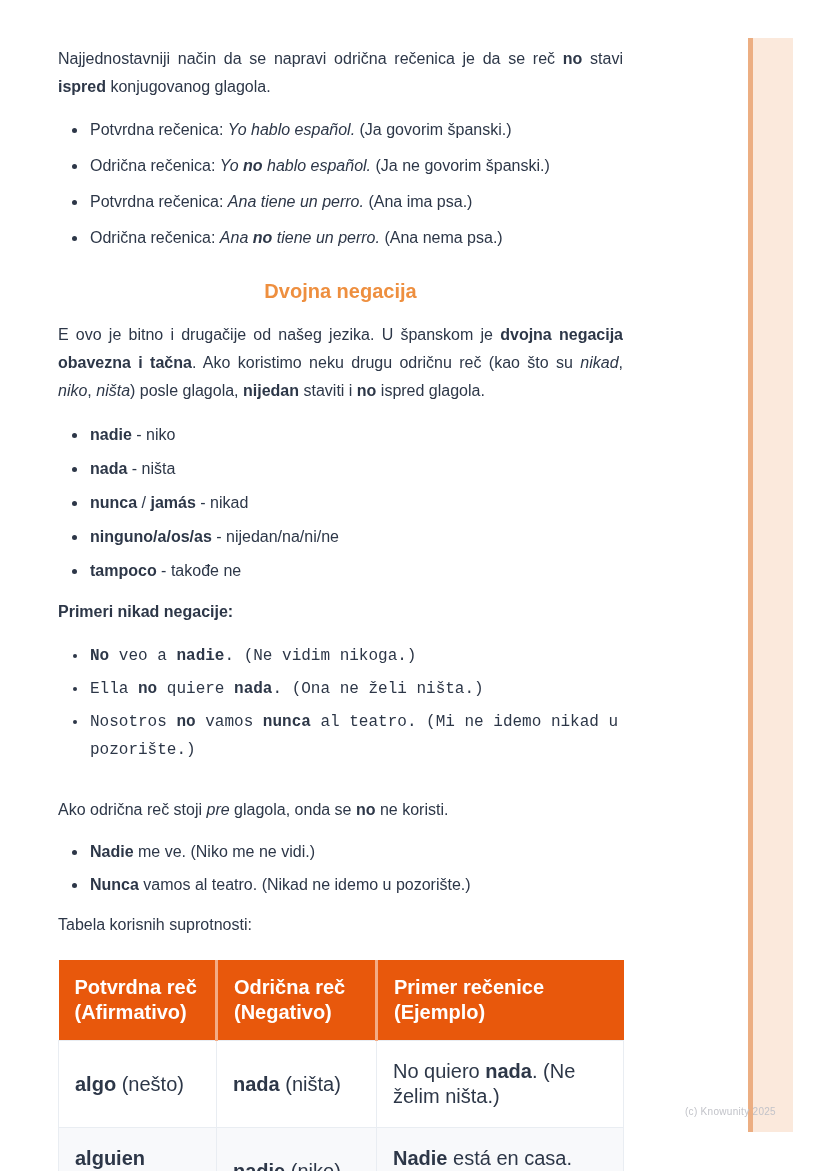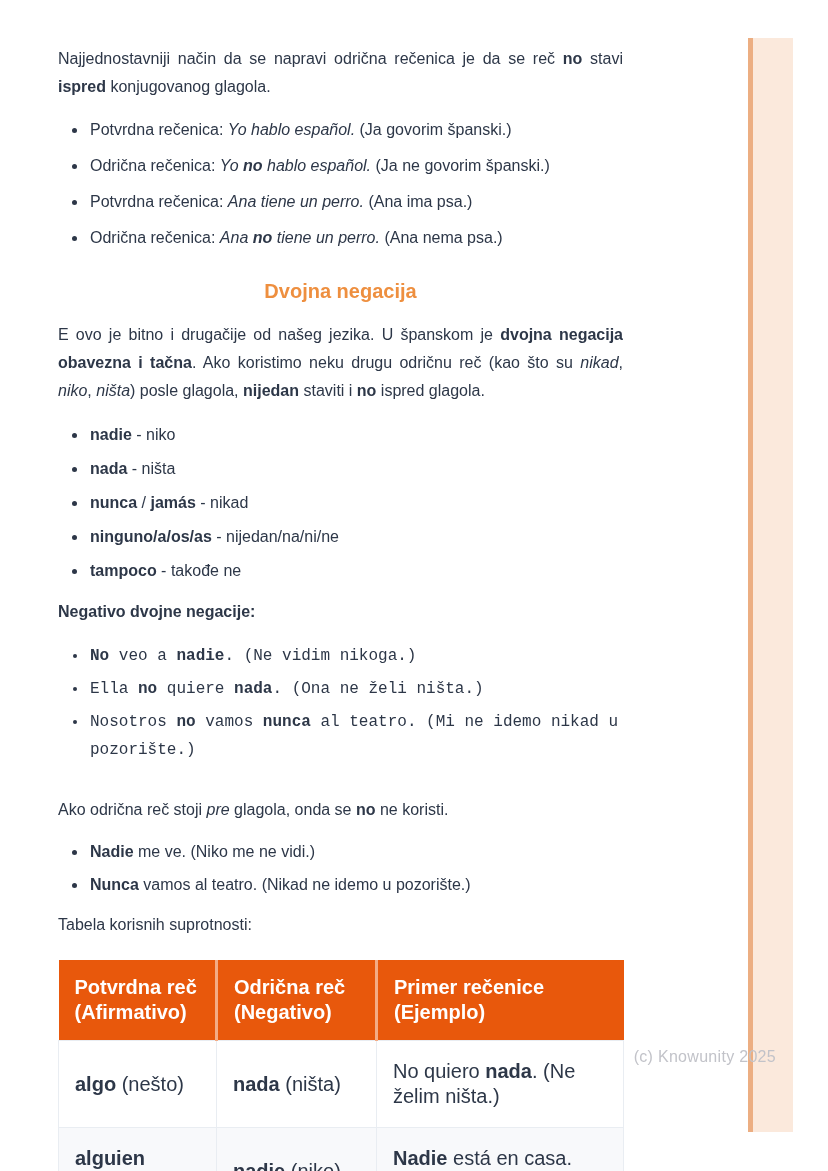--- a/index.html
+++ b/index.html
@@ -64,22 +64,22 @@
     background:#ffffff;
   }
   tbody tr:nth-child(2) td{background:var(--row_alt_bg);}
   .stripe{
     position:absolute;left:748px;top:38px;width:45px;height:1094px;
     background:var(--stripe_fill);
     border-left:5px solid var(--stripe_line);
     box-sizing:border-box;z-index:1;
   }
   .watermark{
-    position:absolute;top:1049px;right:52px;z-index:2;
-    font-size:16px;line-height:15px;letter-spacing:0.3px;
+    position:absolute;top:1104px;right:52px;z-index:2;
+    font-size:10px;line-height:15px;letter-spacing:0.3px;
     color:var(--watermark_gray);
   }
 </style>
 </head>
 <body>
 
 <div class="content">
 
   <p class="justify">Najjednostavniji način da se napravi odrična rečenica je da se reč <b>no</b> stavi <b>ispred</b> konjugovanog glagola.</p>
 
@@ -95,21 +95,21 @@
   <p class="para2 justify">E ovo je bitno i drugačije od našeg jezika. U španskom je <b>dvojna negacija obavezna i tačna</b>. Ako koristimo neku drugu odričnu reč (kao što su <i>nikad</i>, <i>niko</i>, <i>ništa</i>) posle glagola, <b>nijedan</b> staviti i <b>no</b> ispred glagola.</p>
 
   <ul class="list2">
     <li><b>nadie</b> - niko</li>
     <li><b>nada</b> - ništa</li>
     <li><b>nunca</b> / <b>jamás</b> - nikad</li>
     <li><b>ninguno/a/os/as</b> - nijedan/na/ni/ne</li>
     <li><b>tampoco</b> - takođe ne</li>
   </ul>
 
-  <p class="examples-heading"><b>Negativo dvojne negacije:</b></p>
+  <p class="examples-heading"><b>Primeri nikad negacije:</b></p>
 
   <ul class="list3">
     <li><b>No</b> veo a <b>nadie</b>. (Ne vidim nikoga.)</li>
     <li>Ella <b>no</b> quiere <b>nada</b>. (Ona ne želi ništa.)</li>
     <li>Nosotros <b>no</b> vamos <b>nunca</b> al teatro. (Mi ne idemo nikad u pozorište.)</li>
   </ul>
 
   <p class="para3">Ako odrična reč stoji <i>pre</i> glagola, onda se <b>no</b> ne koristi.</p>
 
   <ul class="list4">

